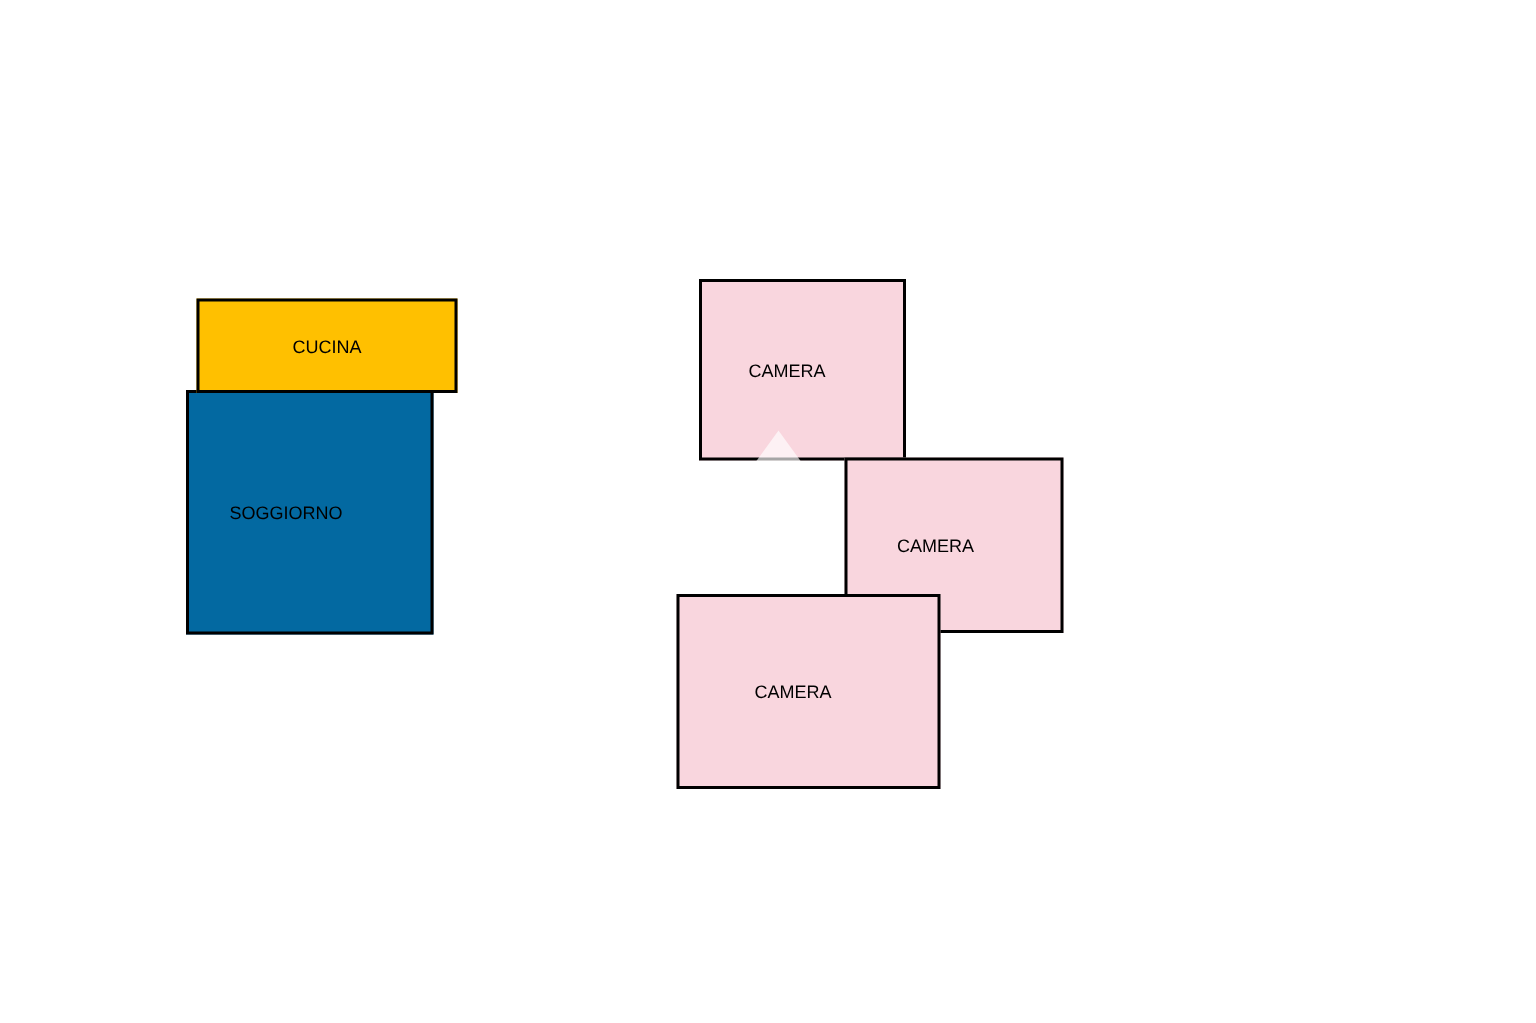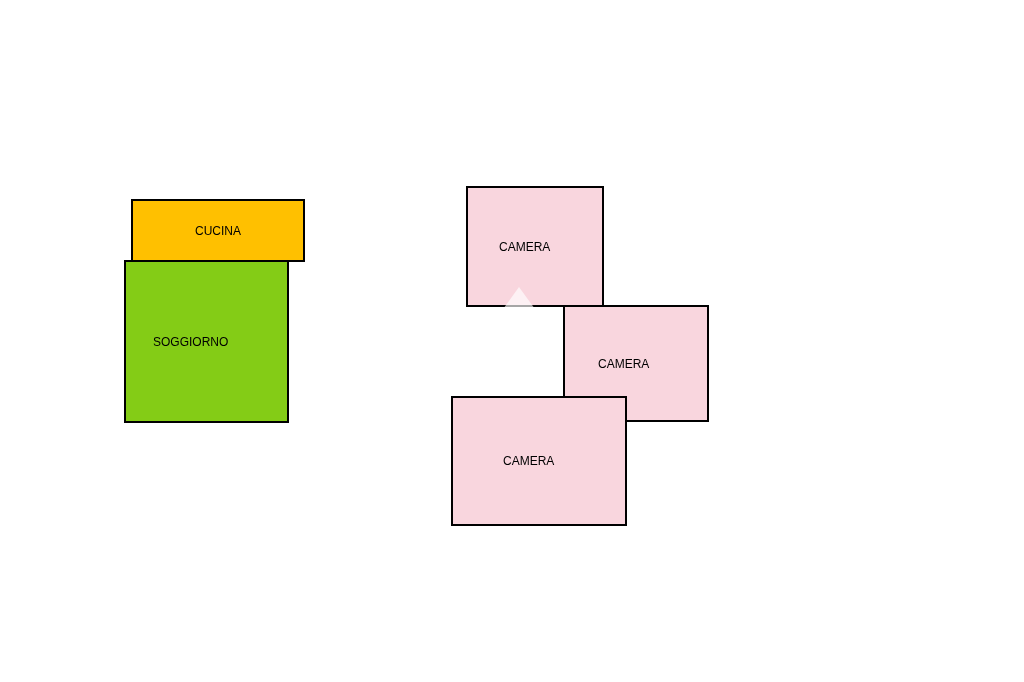--- a/index.html
+++ b/index.html
@@ -34,21 +34,21 @@
       height: 63px;
       background: #ffc000;
       justify-content: center;
       z-index: 2;
     }
     .room-soggiorno {
       left: 124px;
       top: 260px;
       width: 165px;
       height: 163px;
-      background: #84cc16;
+      background: #0369a1;
       padding-left: 27px;
       justify-content: flex-start;
       z-index: 1;
     }
     .room-camera-top {
       left: 466px;
       top: 186px;
       width: 138px;
       height: 121px;
       background: #f9d6de;

